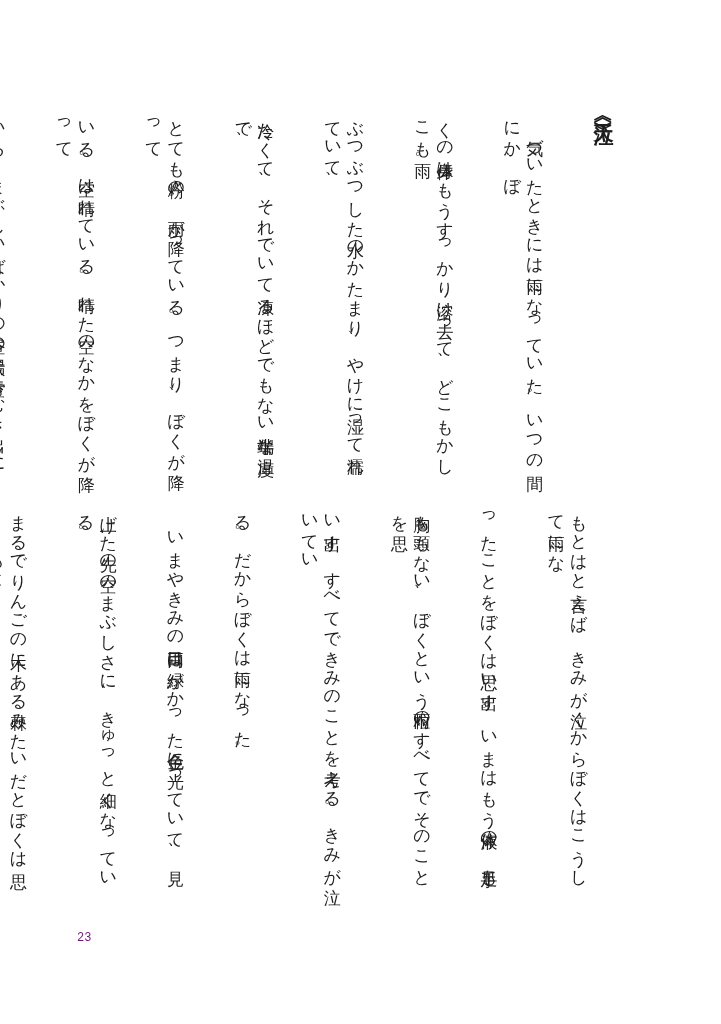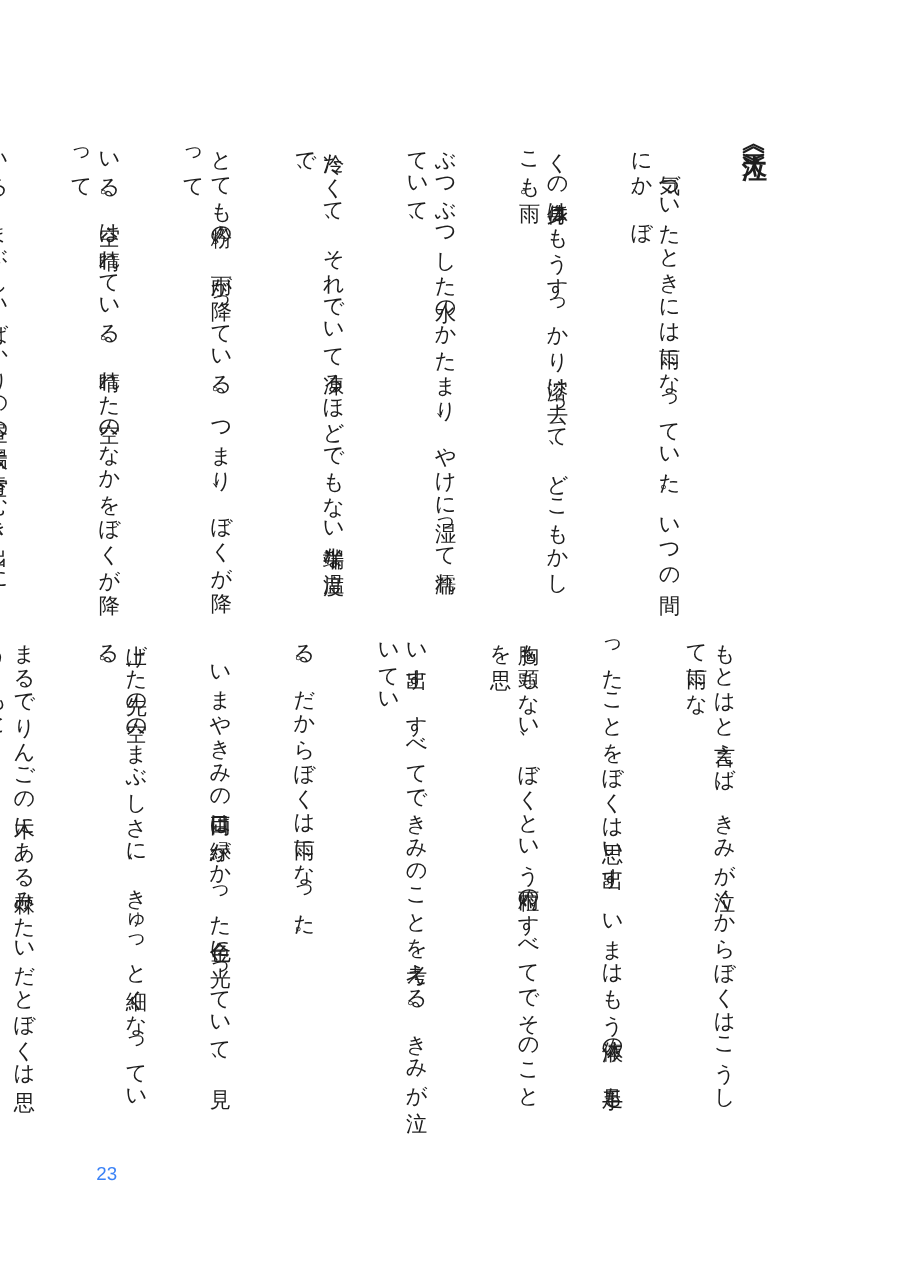--- a/index.html
+++ b/index.html
@@ -25,22 +25,22 @@
     .bottom-block { right: 86px; top: 503px; height: 380px; width: 560px; }
     .title {
       position: absolute; right: 103px; top: 108px;
       writing-mode: vertical-rl; -webkit-writing-mode: vertical-rl;
       font-size: 20px; font-weight: bold; letter-spacing: 0px;
       font-family: "DejaVu Serif", serif;
     }
     .col { display: block; }
     .page-number {
       position: absolute; left: 77px; top: 931px;
-      font-size: 15px; font-family: Liberation Sans, sans-serif;
-      color: #3b82f6;
+      font-size: 12px; font-family: Liberation Mono, monospace;
+      color: #701a75;
     }
   </style>
 </head>
 <body>
 
 <div class="page">
   <div class="title">《天泣》</div>
 
   <div class="block top-block" style="right:130px;">
     <span class="col">　気づいたときには雨になっていた。いつの間にか、ぼ</span>

